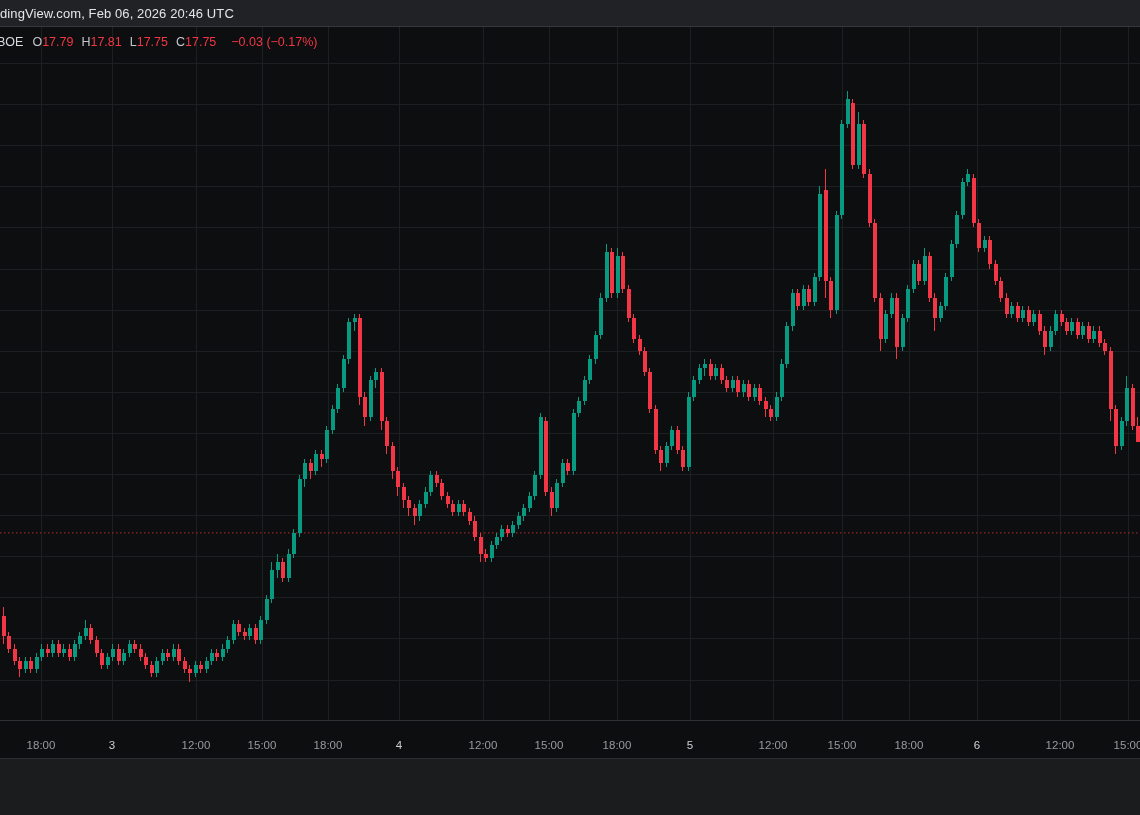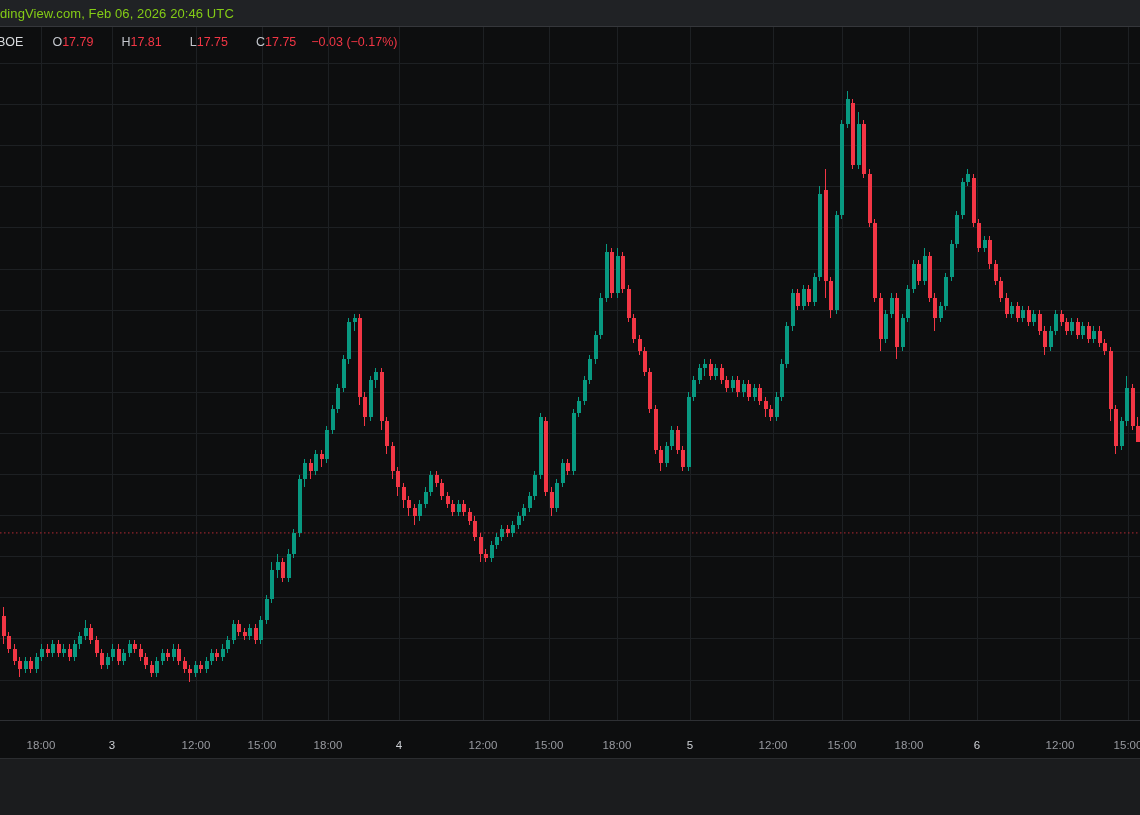--- a/index.html
+++ b/index.html
@@ -1,23 +1,23 @@
 <!DOCTYPE html>
 <html><head>
 <meta charset="utf-8">
 <style>
   html,body{margin:0;padding:0;background:#0d0e0f;}
   .app{position:relative;width:1140px;height:815px;overflow:hidden;
        font-family:"Liberation Sans",sans-serif;background:#0d0e0f;}
   .topbar{position:absolute;top:0;left:0;width:1140px;height:27px;
           background:#202225;border-bottom:1px solid #35373b;box-sizing:border-box;z-index:3;}
-  .title{position:absolute;left:0px;top:6px;font-size:13px;color:#84cc16;white-space:nowrap;letter-spacing:.1px;}
+  .title{position:absolute;left:0px;top:6px;font-size:13px;color:#e5e5e5;white-space:nowrap;letter-spacing:.1px;}
   .legend{position:absolute;top:35px;left:-3px;z-index:3;font-size:12.5px;white-space:nowrap;}
   .legend .sym{color:#d9dbde;margin-right:9px;}
-  .legend .pair{margin-right:8px;margin-left:20px;}
+  .legend .pair{margin-right:8px;}
   .legend .lab{color:#c4c7cd;}
   .legend .val{color:#f23645;}
   .legend .chg{color:#f23645;margin-left:7px;}
   #chart-svg{position:absolute;top:0;left:0;z-index:1;display:block;}
   .bottombar{position:absolute;top:758px;left:0;width:1140px;height:57px;
              background:#1b1c1e;border-top:1px solid #2b2d30;box-sizing:border-box;z-index:2;}
 </style>
 </head>
 <body>
 

